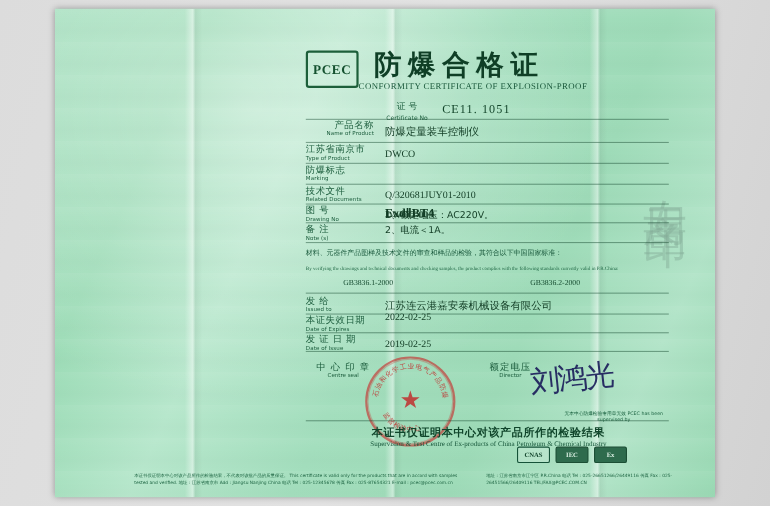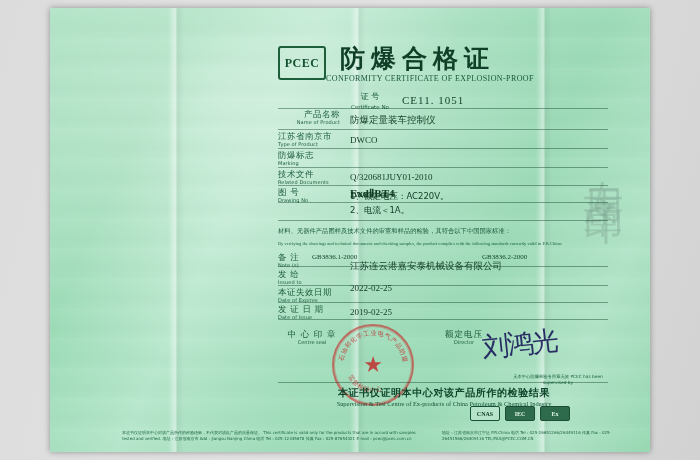--- a/index.html
+++ b/index.html
@@ -225,41 +225,41 @@
     <div class="rowval" style="top:164px;">Q/320681JUY01-2010</div>
     <div class="hr" style="top:177px;"></div>
 
     <div class="rowlbl" style="top:180px;">
       <span class="cn">图 号</span>
       <span class="en">Drawing No</span>
     </div>
     <div class="rowval" style="top:182px;">DWCO-00</div>
     <div class="hr" style="top:194px;"></div>
 
-    <div class="rowlbl" style="top:197px;margin-top:48px;">
+    <div class="rowlbl" style="top:197px;">
       <span class="cn">备 注</span>
       <span class="en">Note (s)</span>
     </div>
     <div class="note-lines" style="top:182px;">
       <div>1、额定电压：AC220V。</div>
       <div>2、电流＜1A。</div>
     </div>
     <div class="hr" style="top:212px;"></div>
 
     <div class="comp-cn">材料、元器件产品图样及技术文件的审查和样品的检验，其符合以下中国国家标准：</div>
     <div class="comp-en">By verifying the drawings and technical documents and checking samples, the product complies with the following standards currently valid in P.R.China:</div>
     <div class="std" style="left:262px;">GB3836.1-2000</div>
     <div class="std" style="left:432px;">GB3836.2-2000</div>
     <div class="hr" style="top:258px;"></div>
 
     <div class="rowlbl" style="top:262px;">
       <span class="cn">发 给</span>
       <span class="en">Issued to</span>
     </div>
-    <div class="rowval cn" style="top:252px;">江苏连云港嘉安泰机械设备有限公司</div>
+    <div class="rowval cn" style="top:264px;">江苏连云港嘉安泰机械设备有限公司</div>
     <div class="hr" style="top:277px;"></div>
 
     <div class="rowlbl" style="top:280px;">
       <span class="cn">本证失效日期</span>
       <span class="en">Date of Expires</span>
     </div>
     <div class="rowval" style="top:275px;text-align:center;">2022-02-25</div>
     <div class="hr" style="top:294px;"></div>
 
     <div class="rowlbl" style="top:297px;">

